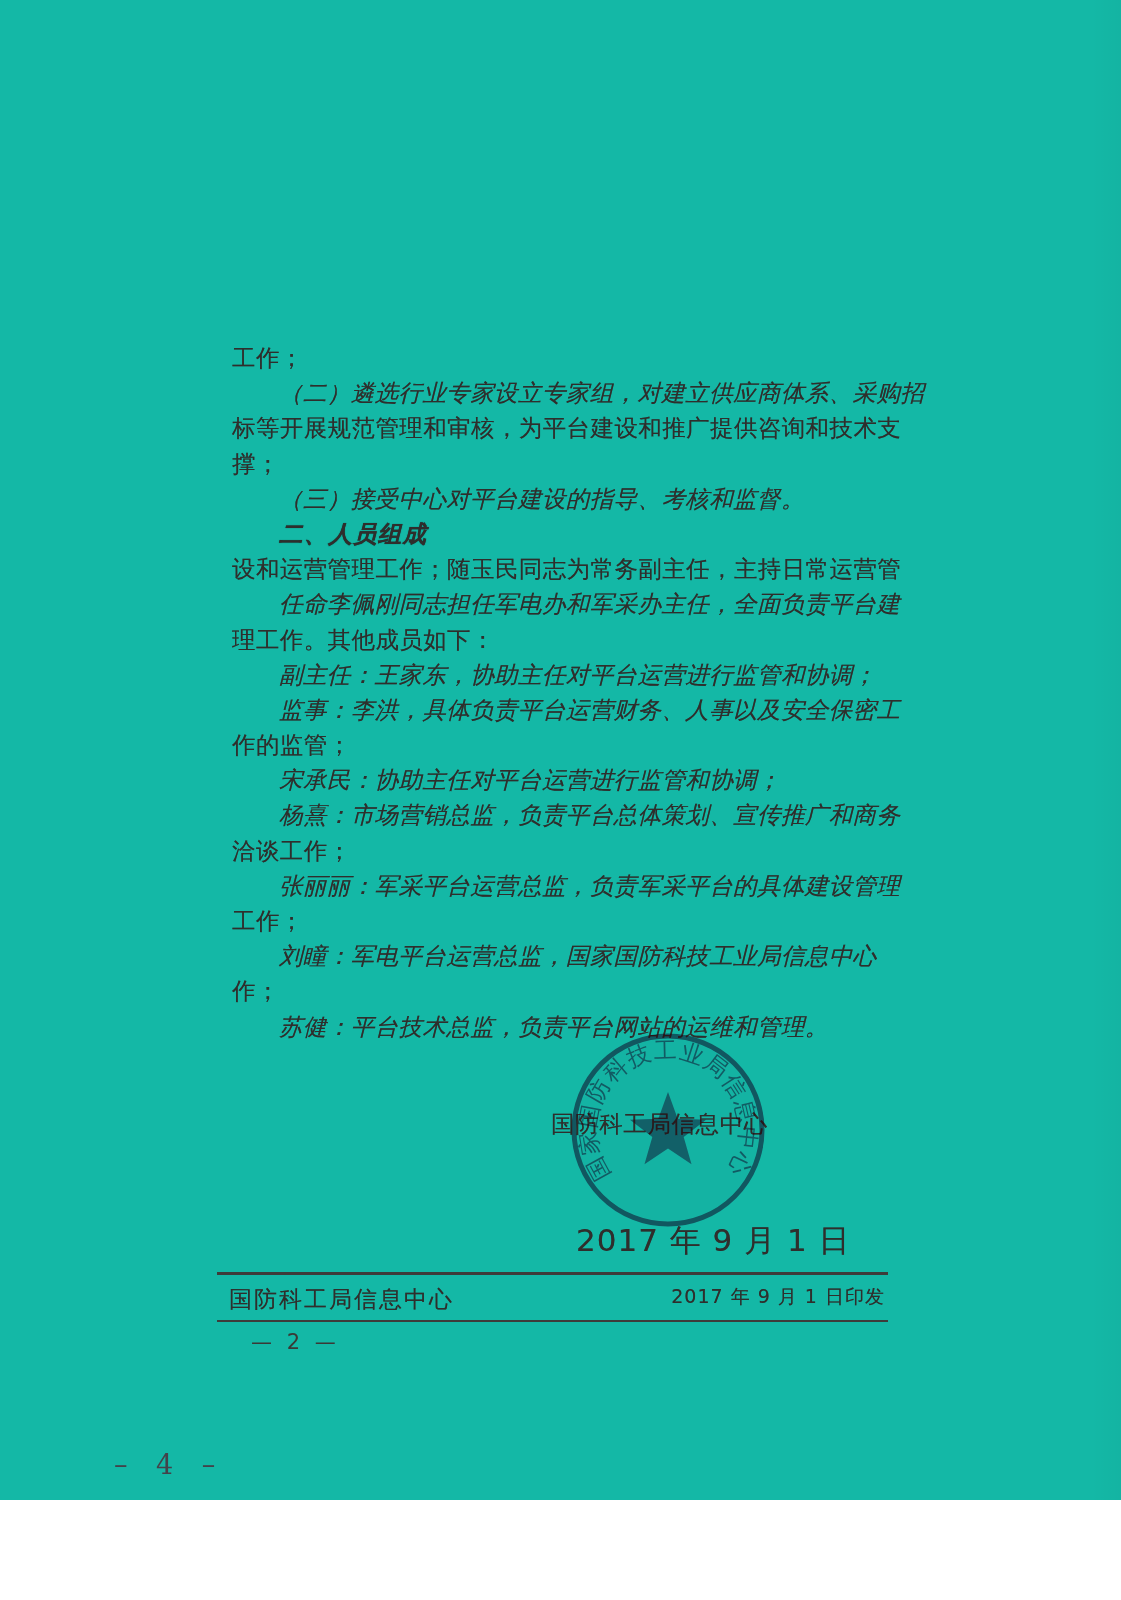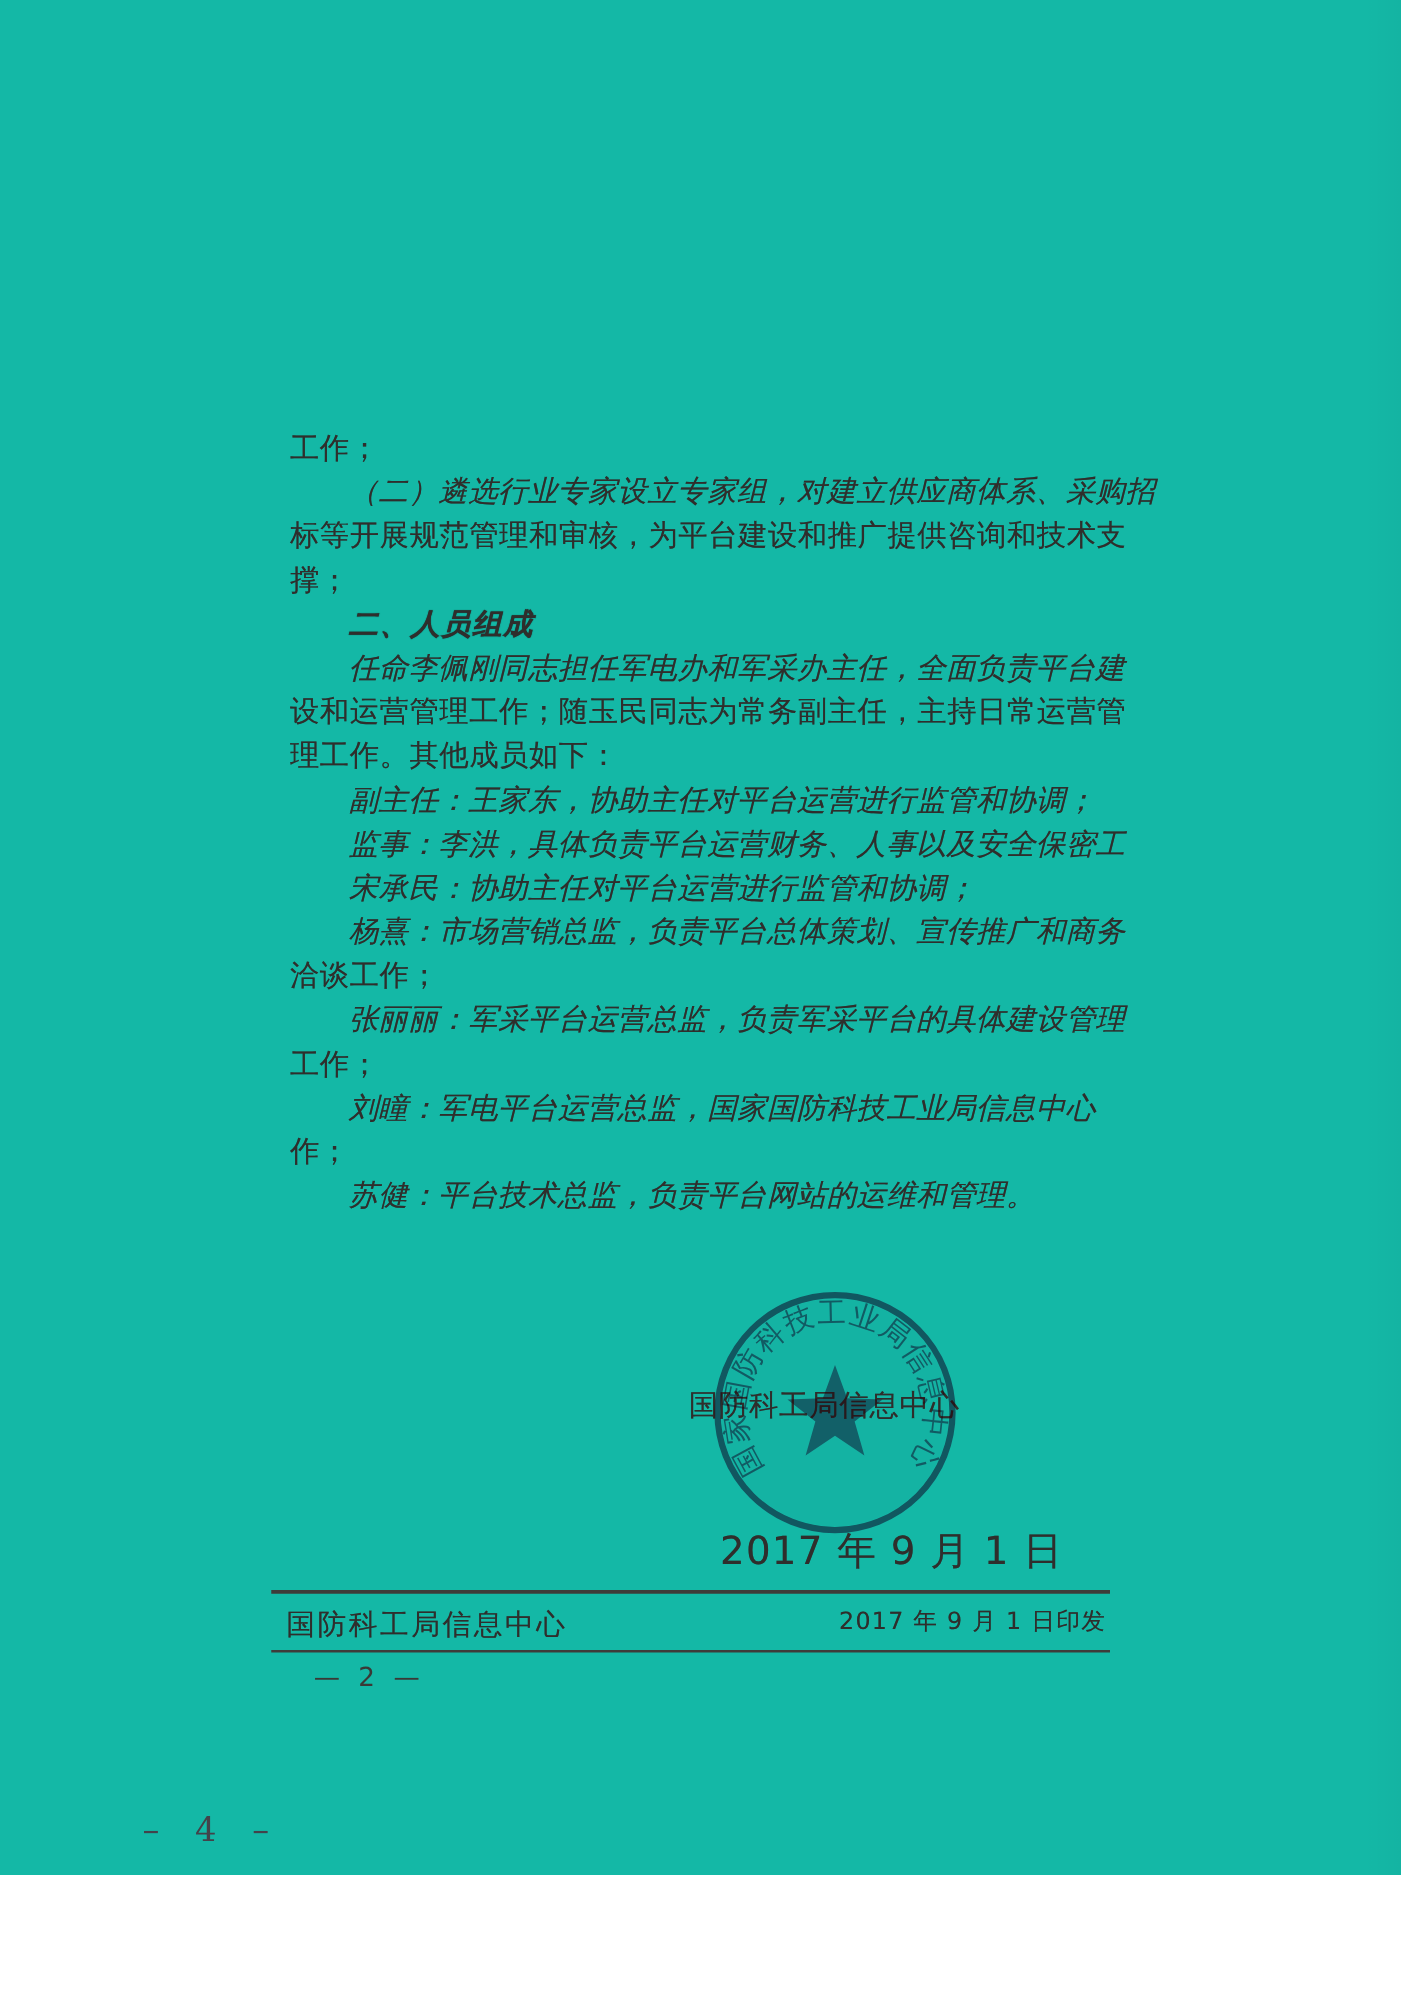--- a/index.html
+++ b/index.html
@@ -75,26 +75,28 @@
 </head>
 <body>
 
 <div class="page">
 
   <div class="body-text">
     <div class="ln">工作；</div>
     <div class="ln ind">（二）遴选行业专家设立专家组，对建立供应商体系、采购招</div>
     <div class="ln">标等开展规范管理和审核，为平台建设和推广提供咨询和技术支</div>
     <div class="ln">撑；</div>
+    <div class="ln ind">（三）接受中心对平台建设的指导、考核和监督。</div>
     <div class="ln ind hd">二、人员组成</div>
+    <div class="ln">设和运营管理工作；随玉民同志为常务副主任，主持日常运营管</div>
     <div class="ln ind">任命李佩刚同志担任军电办和军采办主任，全面负责平台建</div>
-    <div class="ln">设和运营管理工作；随玉民同志为常务副主任，主持日常运营管</div>
     <div class="ln">理工作。其他成员如下：</div>
     <div class="ln ind">副主任：王家东，协助主任对平台运营进行监管和协调；</div>
     <div class="ln ind">监事：李洪，具体负责平台运营财务、人事以及安全保密工</div>
+    <div class="ln">作的监管；</div>
     <div class="ln ind">宋承民：协助主任对平台运营进行监管和协调；</div>
     <div class="ln ind">杨熹：市场营销总监，负责平台总体策划、宣传推广和商务</div>
     <div class="ln">洽谈工作；</div>
     <div class="ln ind">张丽丽：军采平台运营总监，负责军采平台的具体建设管理</div>
     <div class="ln">工作；</div>
     <div class="ln ind">刘瞳：军电平台运营总监，国家国防科技工业局信息中心</div>
     <div class="ln">作；</div>
     <div class="ln ind">苏健：平台技术总监，负责平台网站的运维和管理。</div>
   </div>
 

